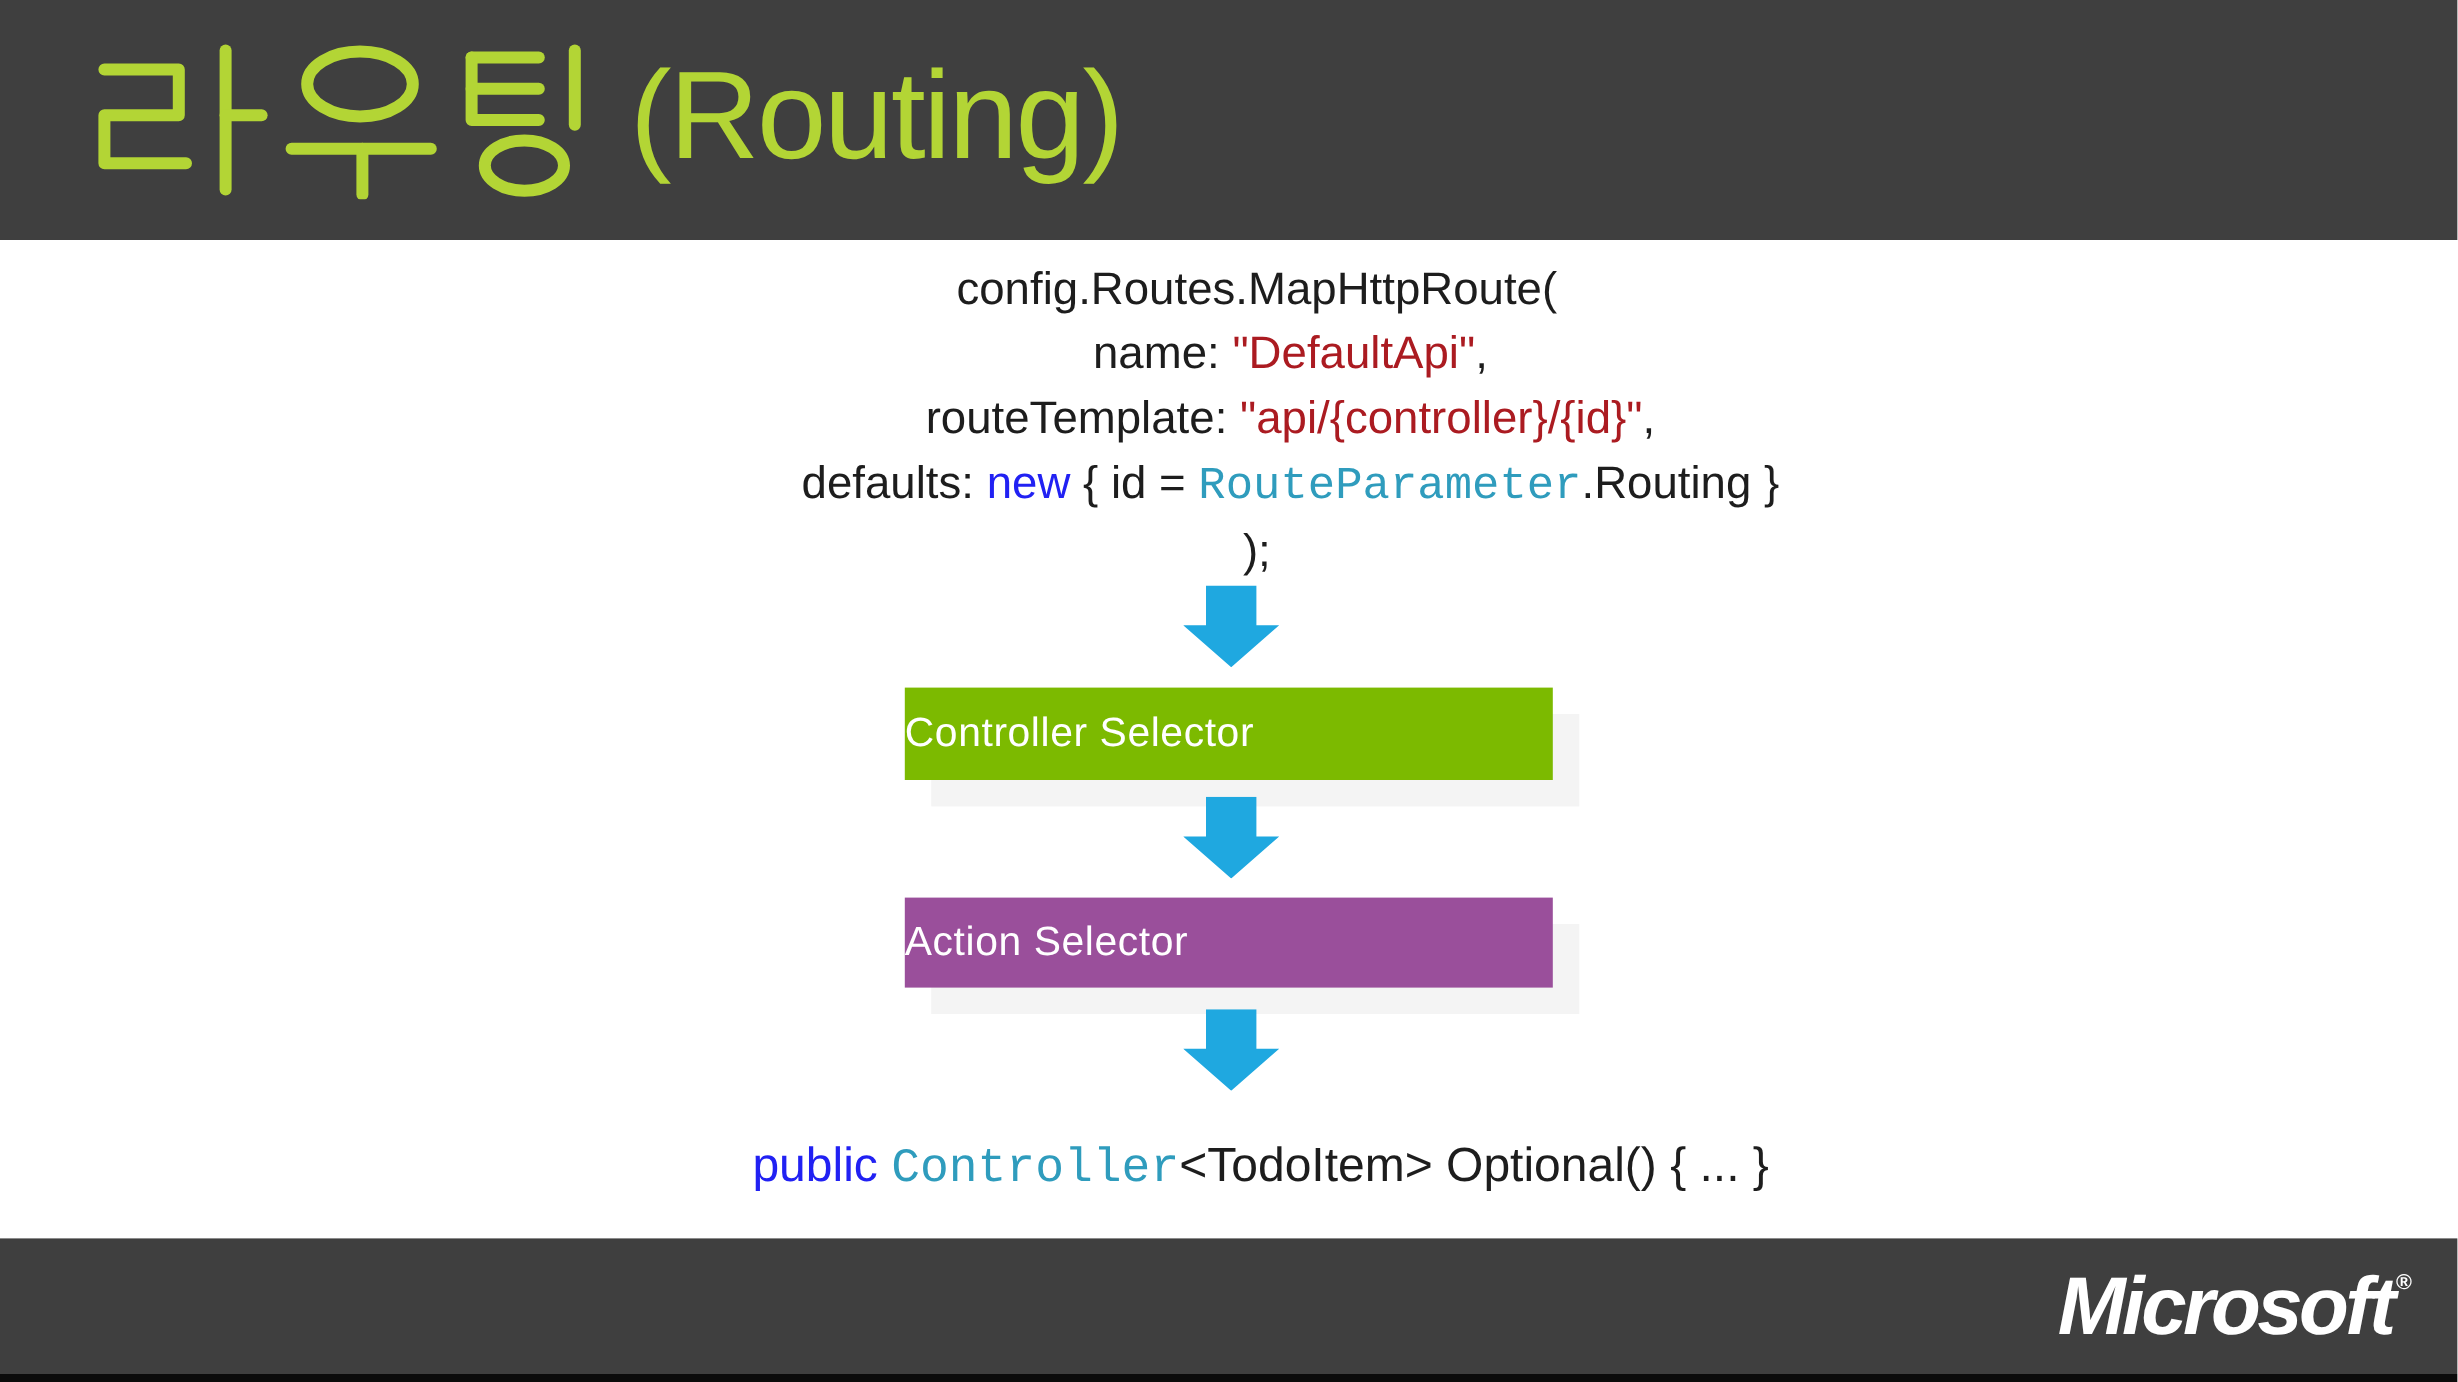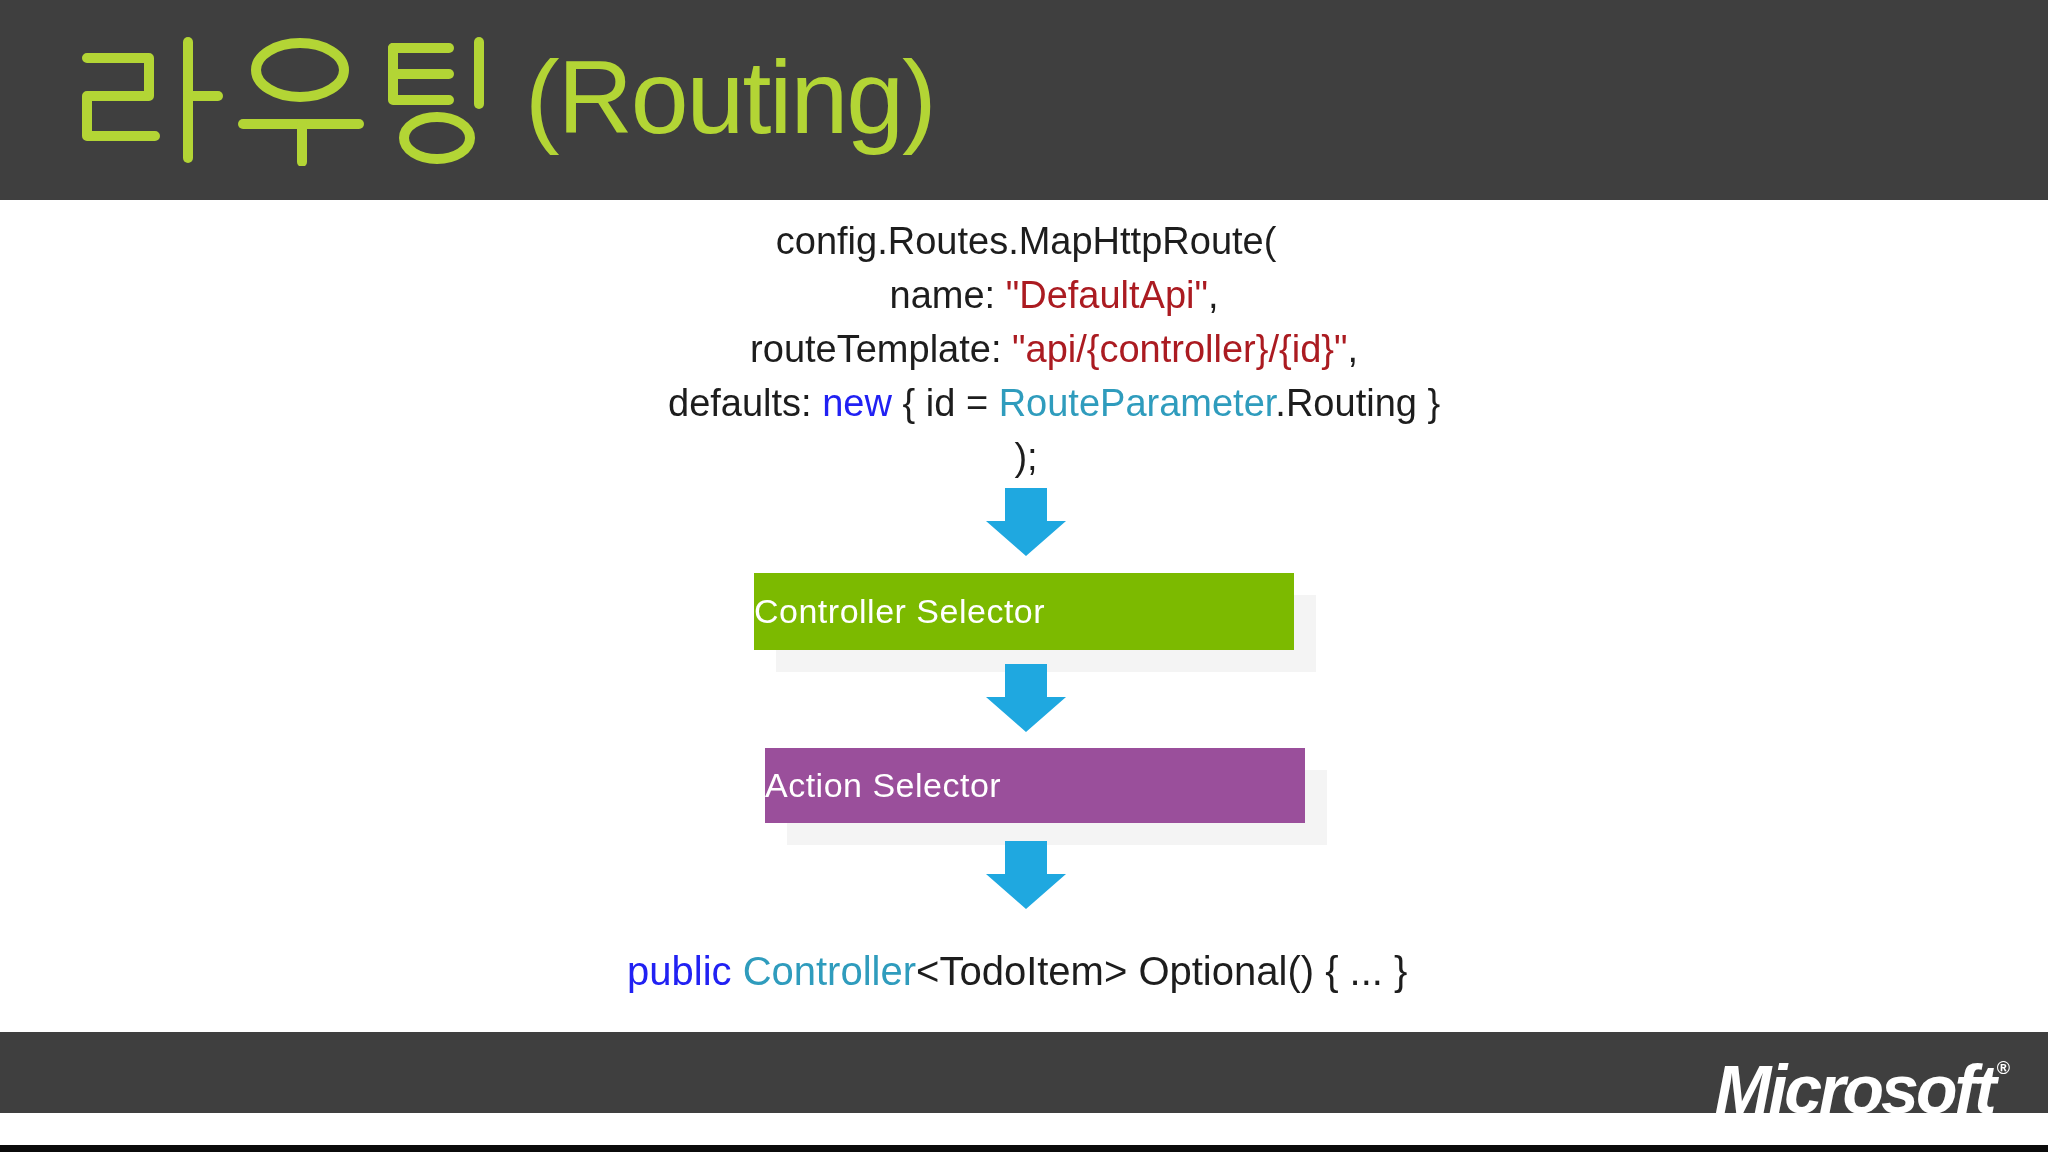--- a/index.html
+++ b/index.html
@@ -20,38 +20,38 @@
   .hangul .stk{fill:none;stroke:var(--title);stroke-width:10;stroke-linecap:round;stroke-linejoin:round;}
   .title-latin{color:var(--title);font-size:104px;font-weight:300;letter-spacing:-2px;line-height:1;padding-bottom:6px;}
   .sr-only{position:absolute;width:1px;height:1px;overflow:hidden;clip:rect(0 0 0 0);white-space:nowrap;}
 
   
   .code-block{position:absolute;left:612px;top:214px;font-size:38px;line-height:54px;color:var(--code_plain);}
   .code-line{white-space:pre;text-align:center;}
   .code-line.indent{padding-left:56px;}
   .tok-str{color:var(--code_string);}
   .tok-kw{color:var(--code_keyword);}
-  .tok-type{color:var(--code_type);}
+  .tok-type{color:var(--code_type);font-family:Liberation Mono, monospace;}
 
   
   .arrow{position:absolute;left:986px;width:80px;height:68px;}
   .arrow path{fill:var(--arrow_blue);}
   .arrow.a1{top:488px;} .arrow.a2{top:664px;} .arrow.a3{top:841px;}
   .flow-box{position:absolute;left:754px;width:540px;display:flex;align-items:center;justify-content:flex-start;
     color:#ffffff;font-size:34px;font-weight:400;letter-spacing:0.5px;
     box-shadow:22px 22px 0 rgba(64,64,64,0.06);}
   .box-green{top:573px;height:77px;background:var(--box_green);}
-  .box-purple{top:748px;height:75px;background:var(--box_purple);margin-left:11px;}
+  .box-purple{top:748px;height:75px;background:var(--box_purple);}
 
   
   .signature{position:absolute;left:627px;top:944px;font-size:40px;line-height:54px;
     color:var(--code_plain);white-space:pre;}
 
   
-  .bottom-band{position:absolute;left:0;top:1032px;width:2048px;height:81px;background:var(--band);}
+  .bottom-band{position:absolute;left:0;top:1032px;width:2048px;height:113px;background:var(--band);}
   .bottom-strip{position:absolute;left:0;top:1145px;width:2048px;height:7px;background:#0b0b0b;}
   .ms-logo{position:absolute;right:38px;top:0;height:113px;display:flex;align-items:center;
     color:var(--logo_white);font-size:68px;font-weight:700;font-style:italic;letter-spacing:-3px;}
   .ms-logo .reg{font-size:18px;font-weight:700;font-style:normal;align-self:flex-start;margin-top:26px;margin-left:3px;letter-spacing:0;}
 </style>
 </head>
 <body>
 
 <div class="slide">
 

